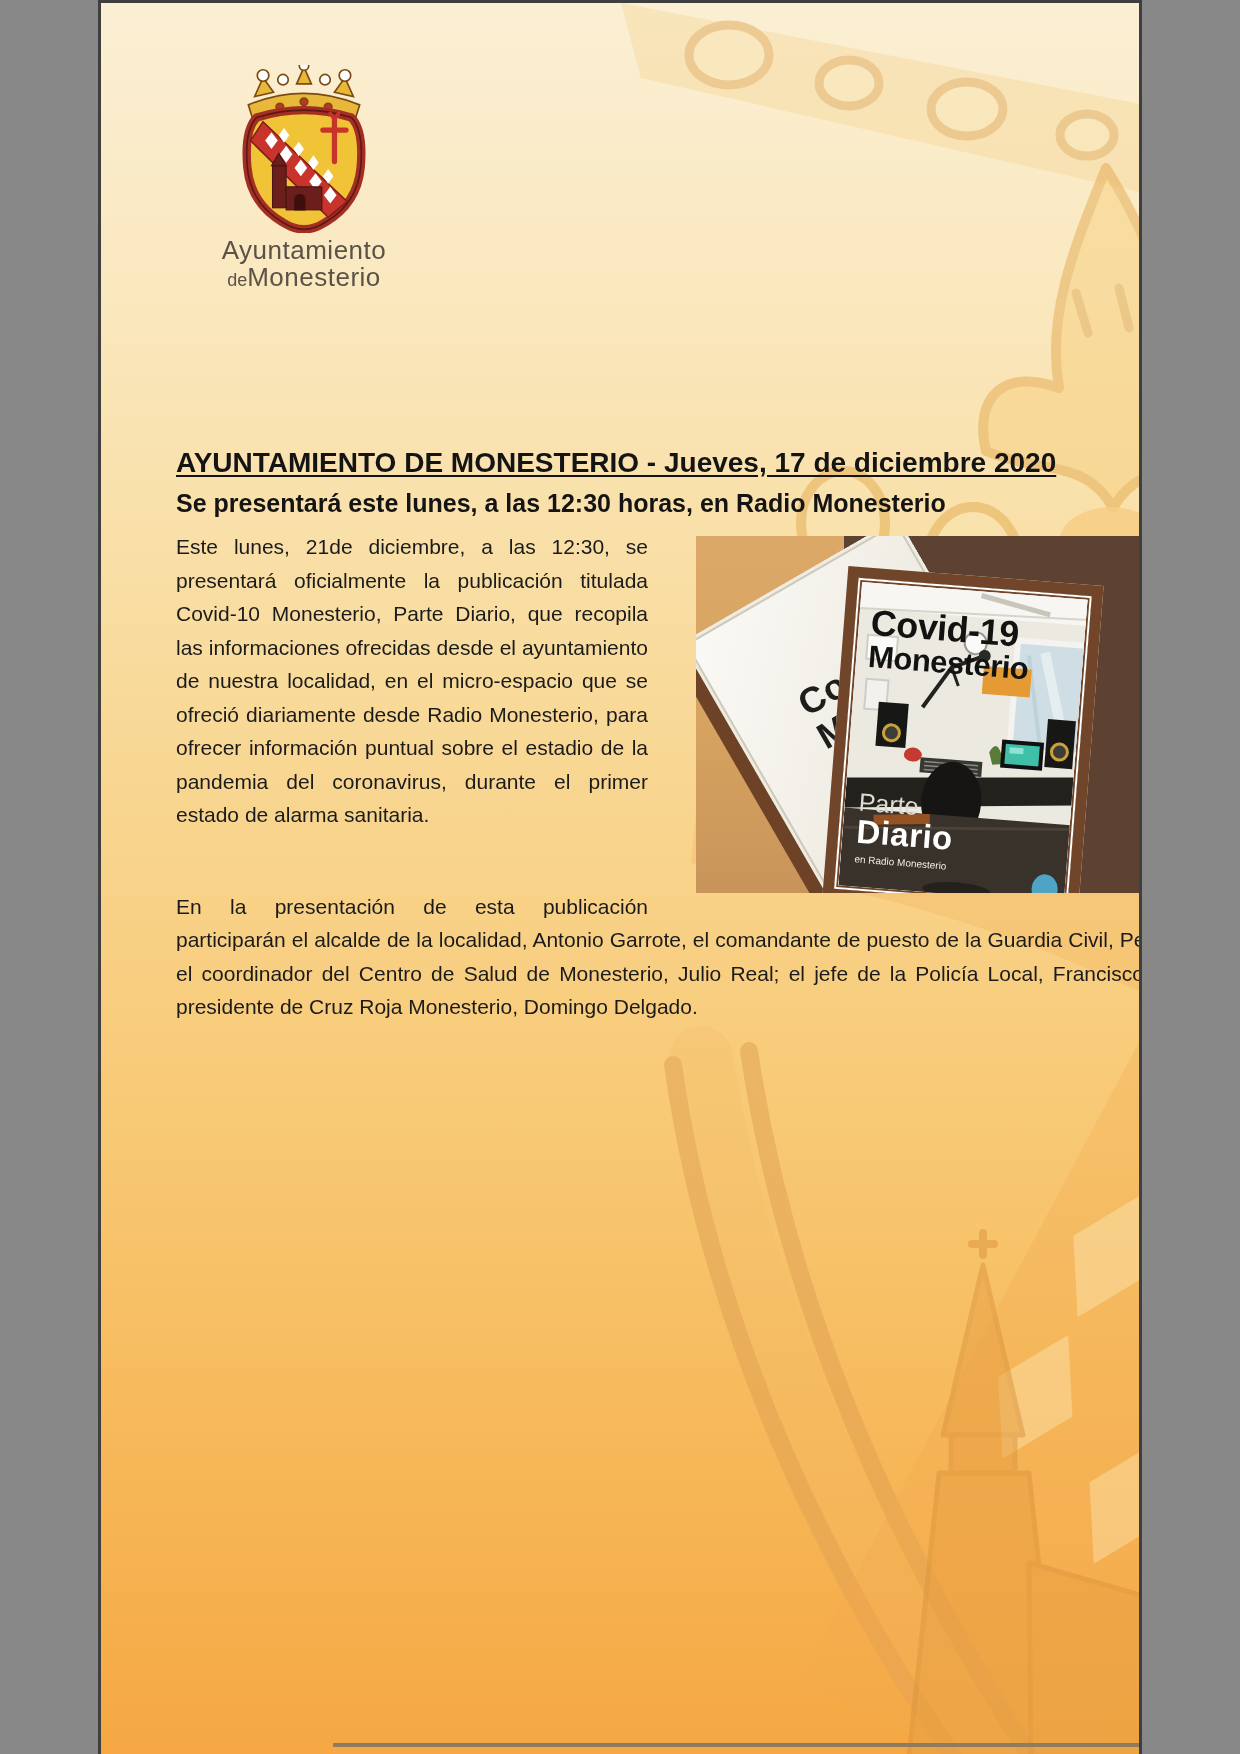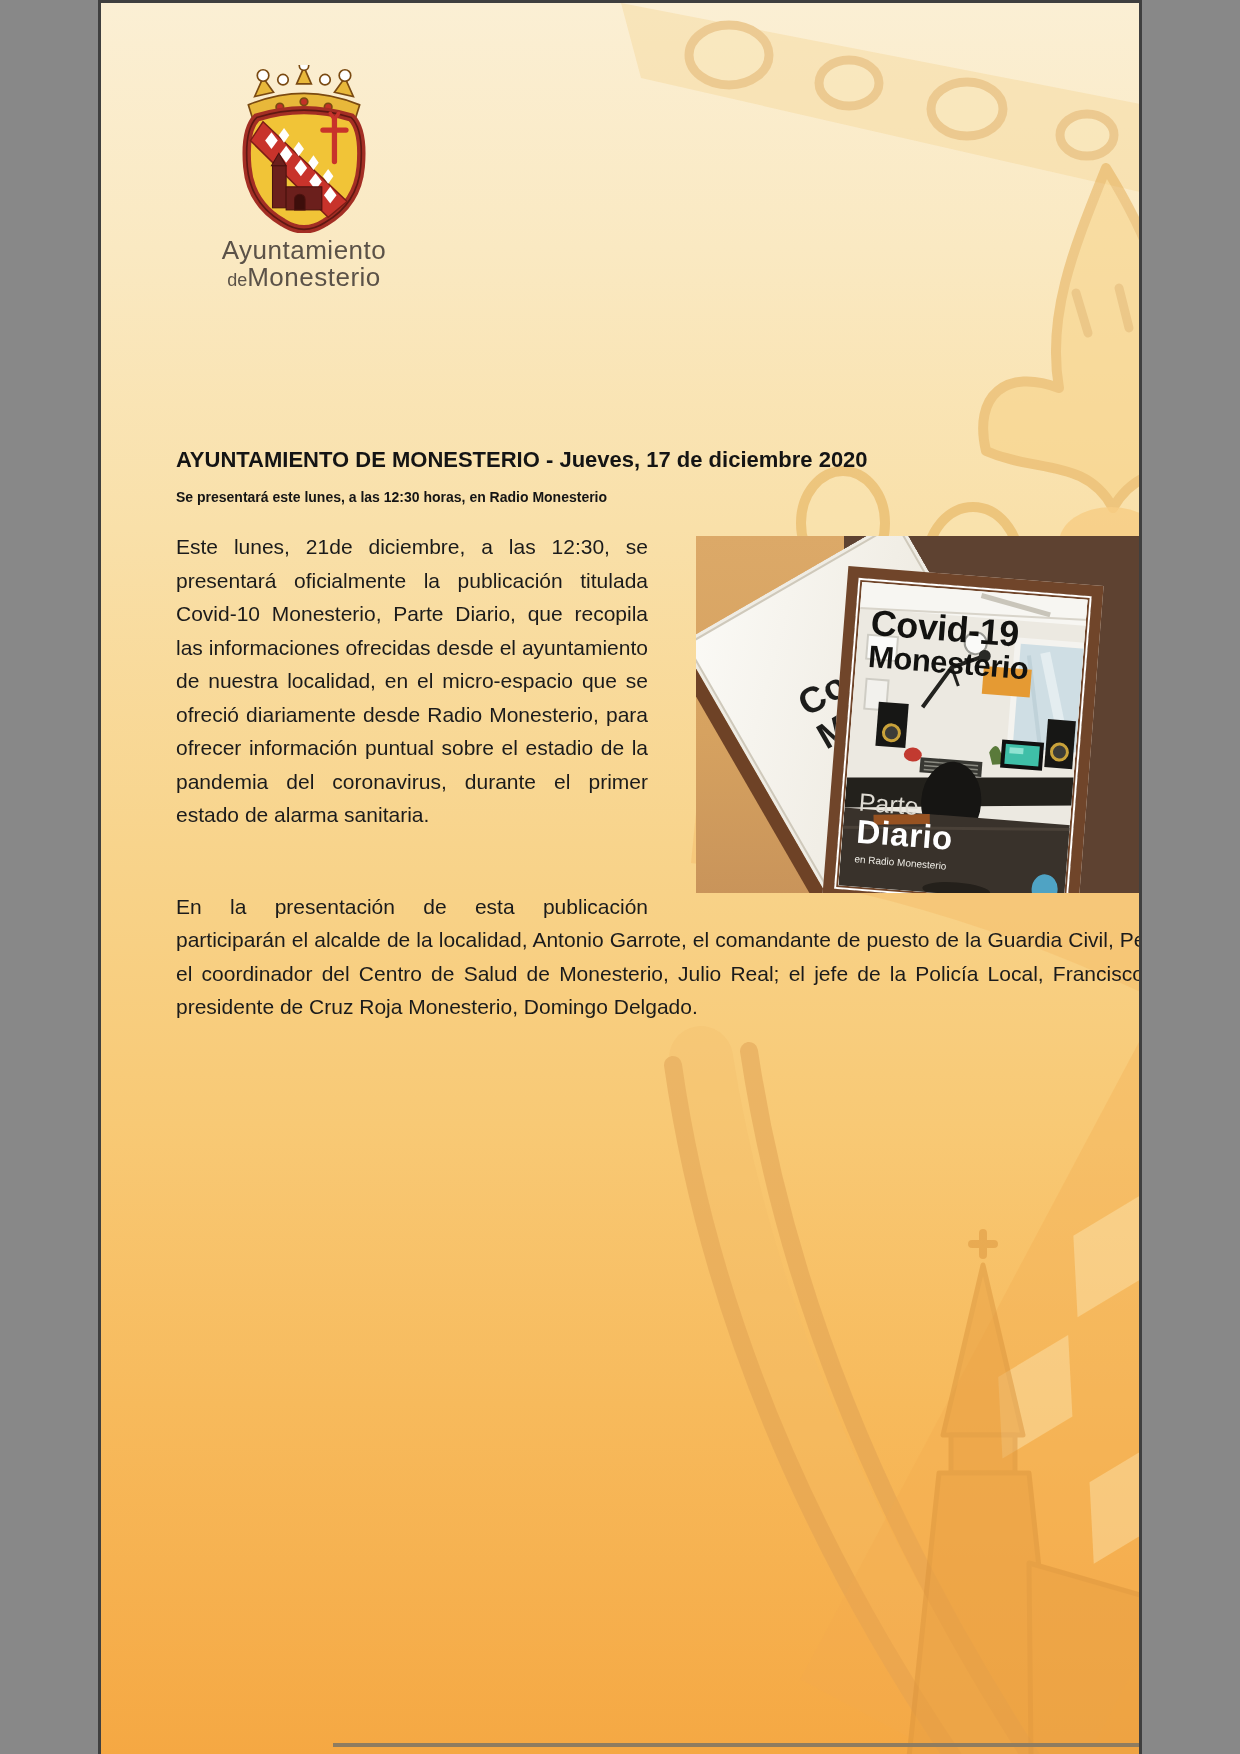--- a/index.html
+++ b/index.html
@@ -24,26 +24,26 @@
   .logo-line2{font-size:26px;letter-spacing:.5px;}
   .logo-line2 .de{font-size:18px;letter-spacing:0;}
   
   .title{
     position:absolute;left:75px;top:296px;width:990px;
     font-size:26px;font-weight:bold;letter-spacing:-.2px;
     line-height:48px;text-align:justify;color:#151515;
   }
   .dateline{
     position:absolute;left:75px;top:444px;
-    font-size:22px;font-weight:bold;color:#141414;
-    text-underline-offset:3px;
+    font-size:28px;font-weight:bold;color:#141414;
+    text-decoration:underline;text-underline-offset:3px;
   }
   .subhead{
     position:absolute;left:75px;top:486px;
-    font-size:14px;font-weight:bold;color:#141414;
+    font-size:25px;font-weight:bold;color:#141414;
   }
   .body{
     position:absolute;left:75px;top:527px;width:1090px;
     font-size:21px;line-height:33.5px;text-align:justify;color:#1b1b1b;
   }
   .body p{margin:0 0 58px 0;}
   .body p.last{margin-bottom:0;}
   
   .photo{
     float:right;position:relative;

